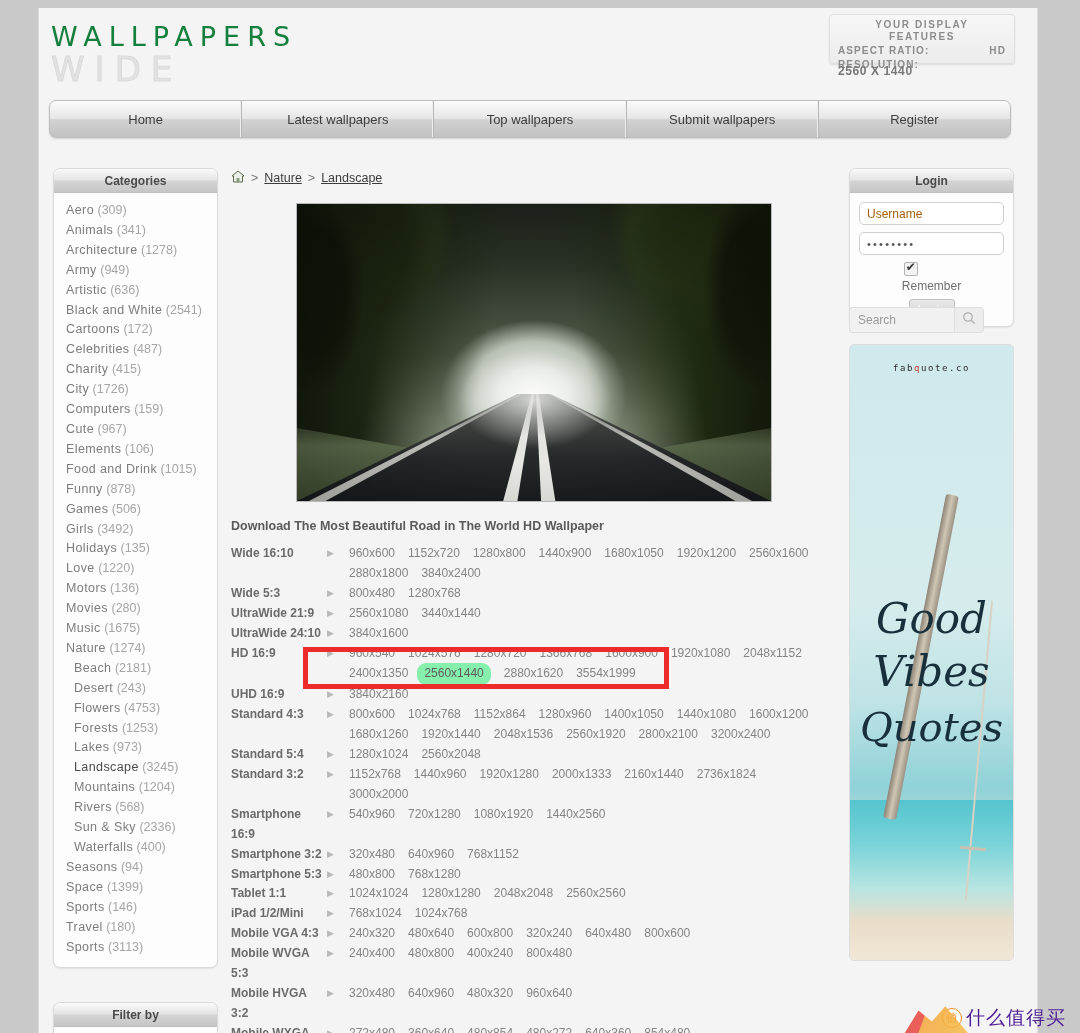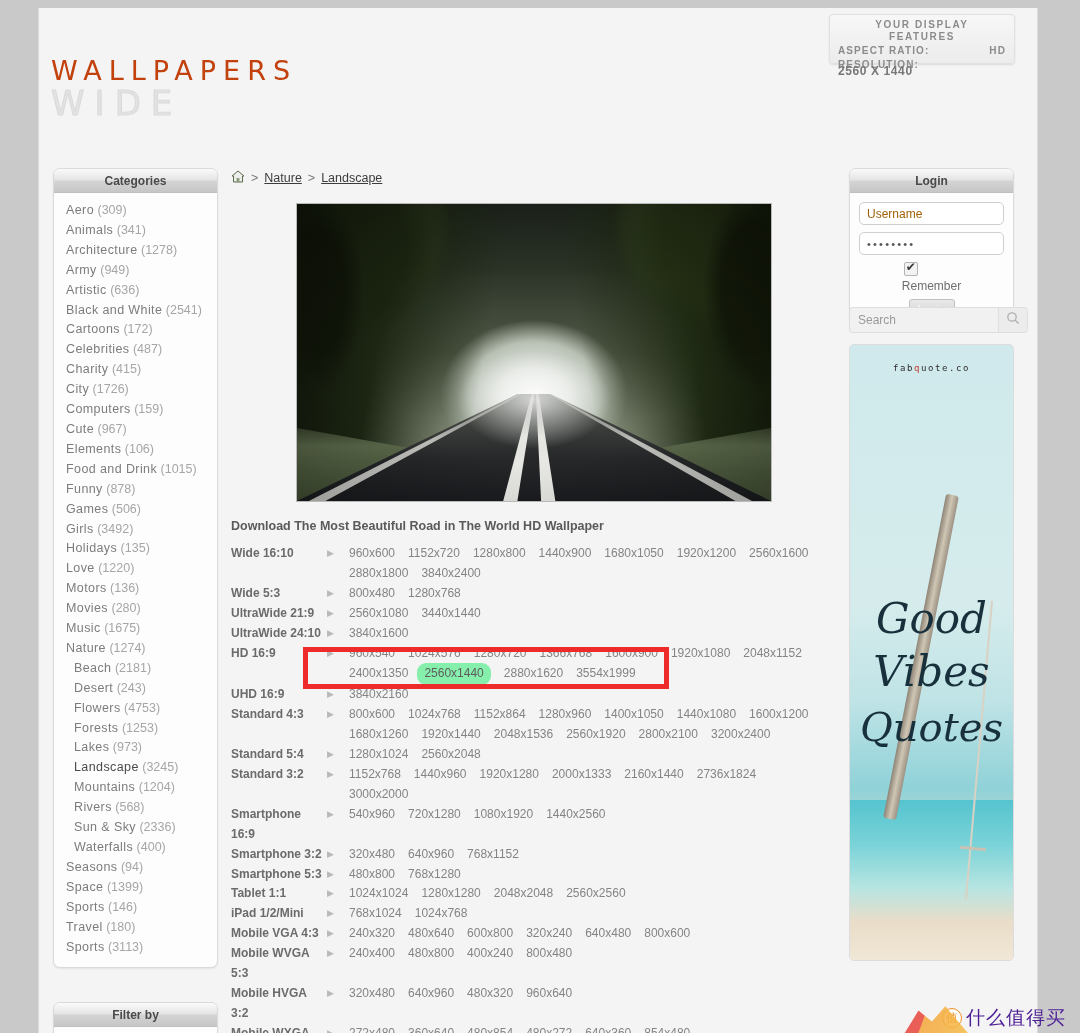--- a/index.html
+++ b/index.html
@@ -28,23 +28,22 @@
   #header { position: relative; height: 82px; }
 
   #logo {
     position: absolute; left: 12px; top: 14px;
     user-select: none;
   }
   #logo .l1 {
     font-family: "DejaVu Sans", sans-serif;
     font-size: 27px; font-weight: 400;
     letter-spacing: 7px;
-    color: #c2410c;
+    color: #15803d;
     line-height: 30px;
-    margin-top: 34px;
   }
   #logo .l2 {
     font-family: "DejaVu Sans", sans-serif;
     font-size: 34px; font-weight: 400;
     letter-spacing: 10px;
     color: #e2e2e2;
     line-height: 34px;
     -webkit-text-stroke: 1px #dadada;
   }
 
@@ -316,21 +315,21 @@
     border: 1px solid #c0c0c0;
     border-radius: 3px;
     font-size: 11.5px; color: #fff;
     display: flex; align-items: center; justify-content: center;
     cursor: pointer;
     margin-top: 6px;
   }
 
   #search-wrap {
     position: absolute; left: 810px; top: 159px;
-    width: 179px; height: 26px;
+    width: 135px; height: 26px;
     display: flex;
   }
   #search-input {
     flex: 1; height: 100%;
     background: #f1f1f1;
     border: 1px solid #dedede;
     border-right: none;
     border-radius: 4px 0 0 4px;
     font-size: 12px; color: #9a9a9a;
     display: flex; align-items: center;
@@ -452,20 +451,27 @@
       <div class="drow">
         <span>RESOLUTION:</span>
       </div>
     </div>
     <div id="res-row">
       <span></span>
       <span id="res-val">2560 X 1440</span>
     </div>
   </div>
 
+  <div id="nav">
+    <div class="nav-item">Home</div>
+    <div class="nav-item">Latest wallpapers</div>
+    <div class="nav-item">Top wallpapers</div>
+    <div class="nav-item">Submit wallpapers</div>
+    <div class="nav-item">Register</div>
+  </div>
 
   <div id="cols">
 
     <div id="left">
       <div class="panel">
         <div class="panel-head">Categories</div>
         <div id="cat-list">
               <div class="cat"><span class="nm">Aero</span><span class="ct"> (309)</span></div>
               <div class="cat"><span class="nm">Animals</span><span class="ct"> (341)</span></div>
               <div class="cat"><span class="nm">Architecture</span><span class="ct"> (1278)</span></div>

